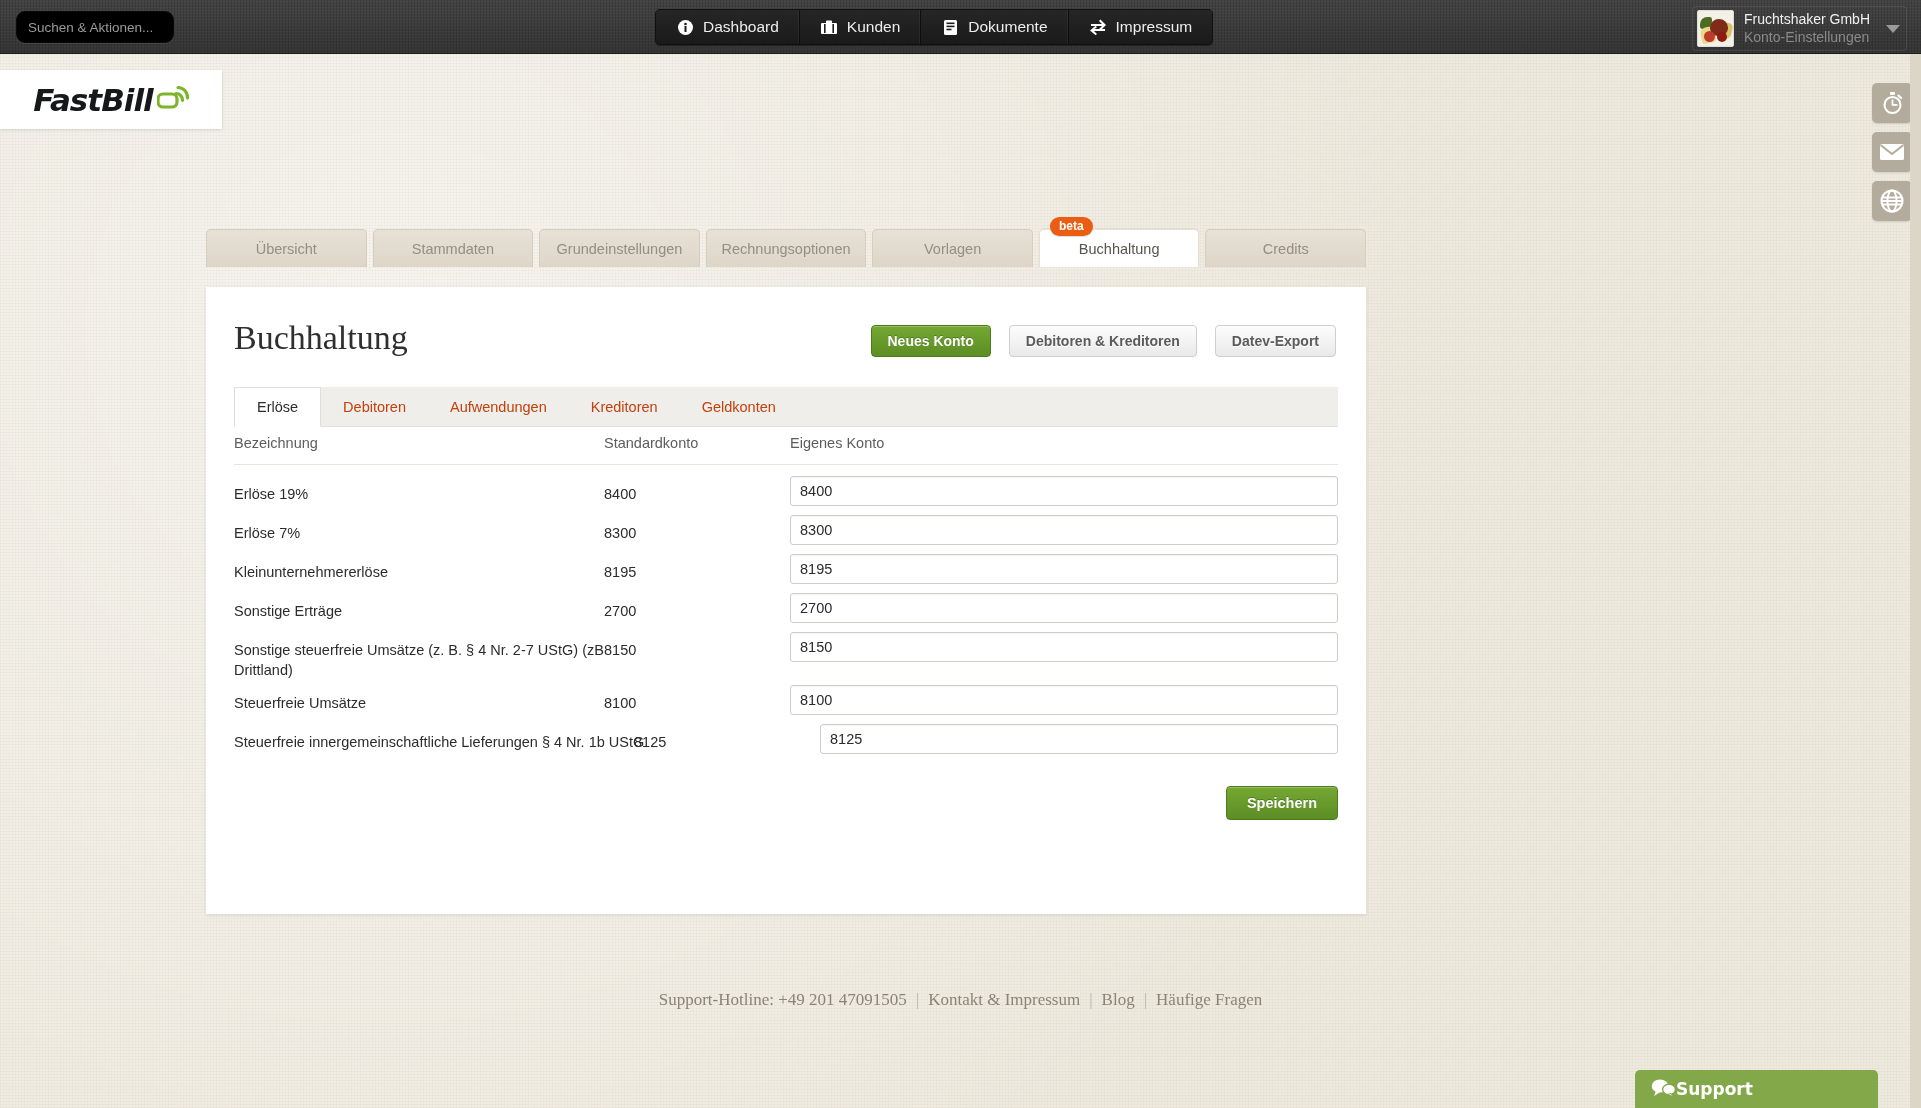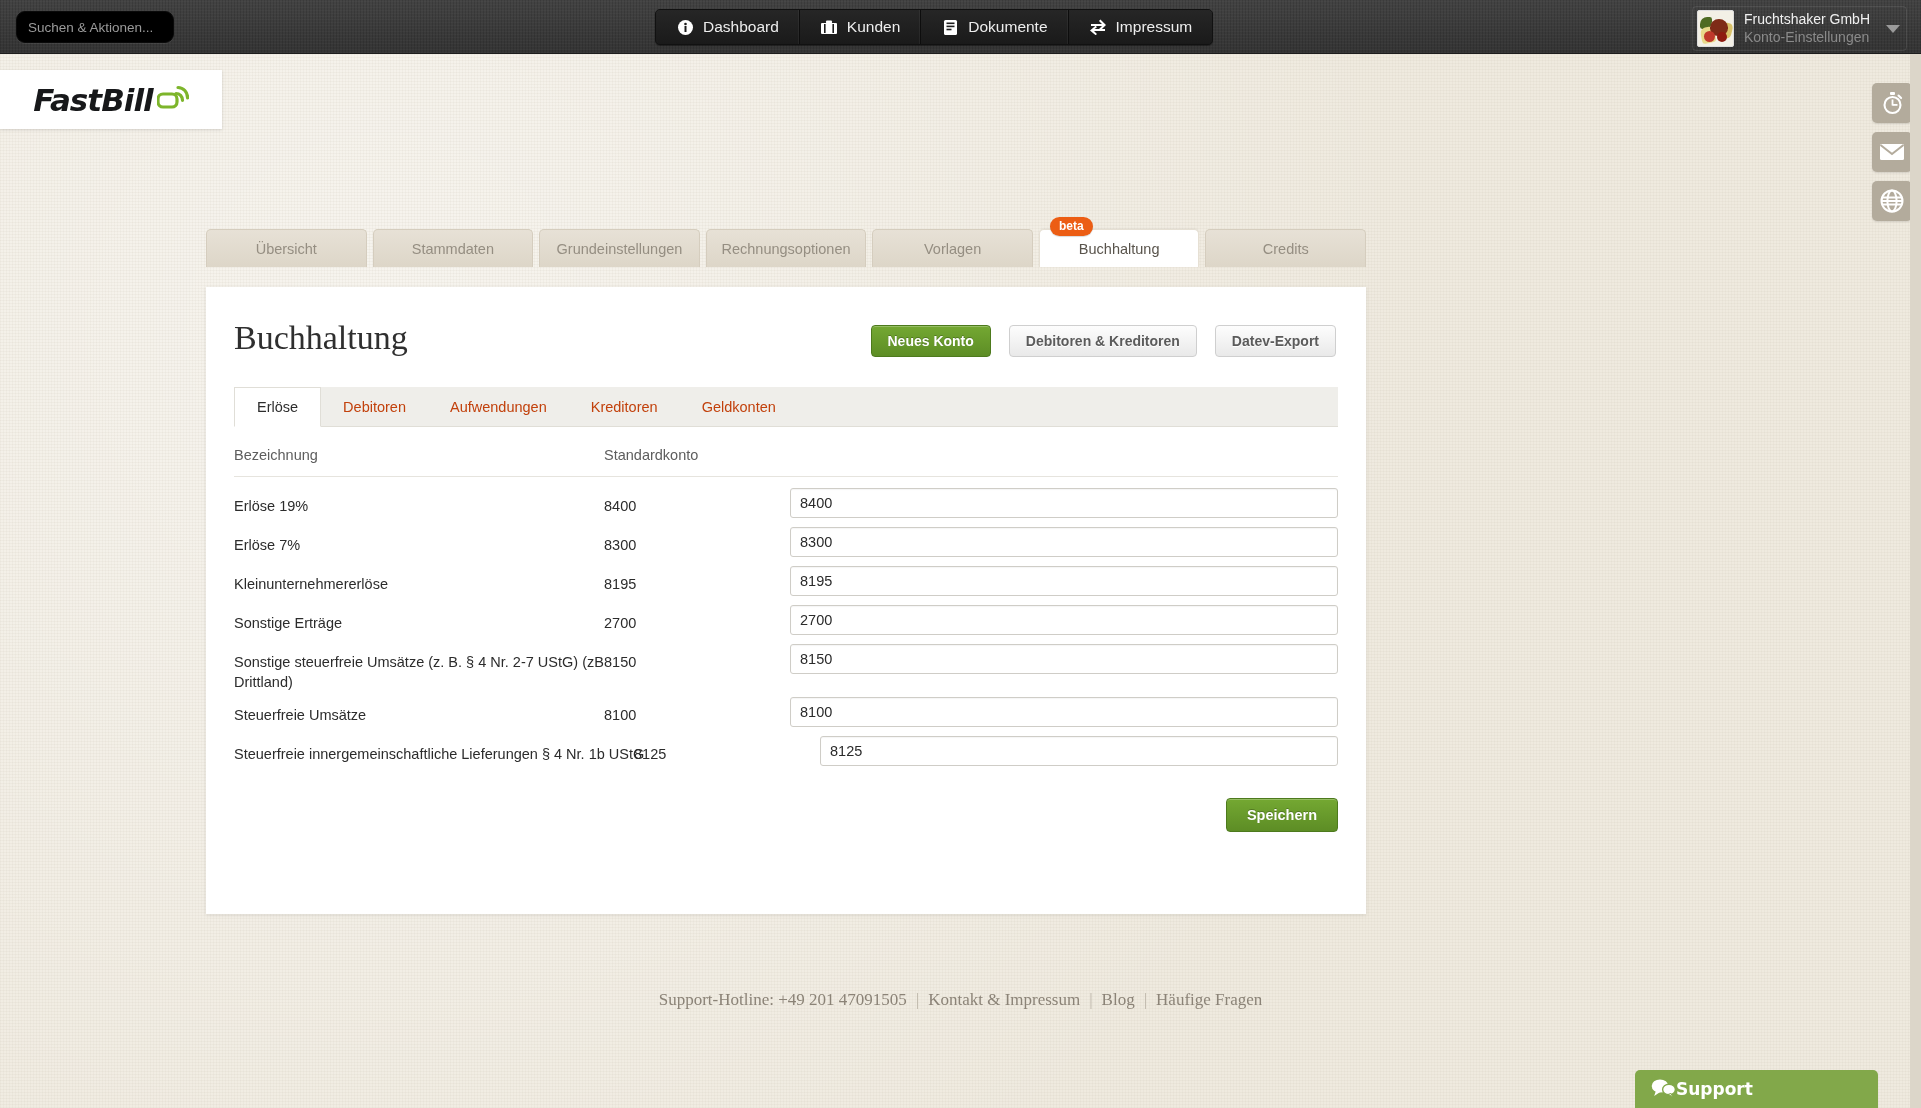--- a/index.html
+++ b/index.html
@@ -180,21 +180,21 @@
     display:flex; align-items:center; padding:0 22px;
     font-size:14.5px; color:#c2410c;
   }
   .itab.active{
     background:#fff; color:#2d2d2d;
     border:1px solid #e0ded7; border-bottom:1px solid #fff;
     margin-bottom:-1px;
   }
 
   
-  .table-wrap{ margin:0 28px; padding-top:20px; }
+  .table-wrap{ margin:0 28px; padding-top:8px; }
   .trow{ display:flex; align-items:flex-start; }
   .thead{ padding-bottom:13px; border-bottom:1px solid #e6e4de; }
   .c-bez{ width:370px; flex:none; }
   .c-std{ width:186px; flex:none; }
   .c-eig{ flex:1; }
   .th{ font-size:14.5px; color:#5d5d5d; }
   .td{ font-size:14.5px; color:#2c2c2c; line-height:1.35; }
   .body-rows{ padding-top:11px; }
   .brow{ display:flex; align-items:flex-start; min-height:34px; margin-bottom:5px; }
   .brow .c-bez{ padding-top:9px; }
@@ -396,20 +396,21 @@
       </div>
     <div class="itab">
         <span>Geldkonten</span>
       </div>
   </div>
 
   <div class="table-wrap">
     <div class="trow thead">
       <div class="c-bez th">Bezeichnung</div>
       <div class="c-std th">Standardkonto</div>
+      <div class="c-eig th">Eigenes Konto</div>
     </div>
 
     <div class="body-rows">
 
       <div class="brow">
         <div class="c-bez td">Erlöse 19%</div>
         <div class="c-std td">8400</div>
         <div class="c-eig">
             <input class="inp" type="text" value="8400" style="">
           </div>

